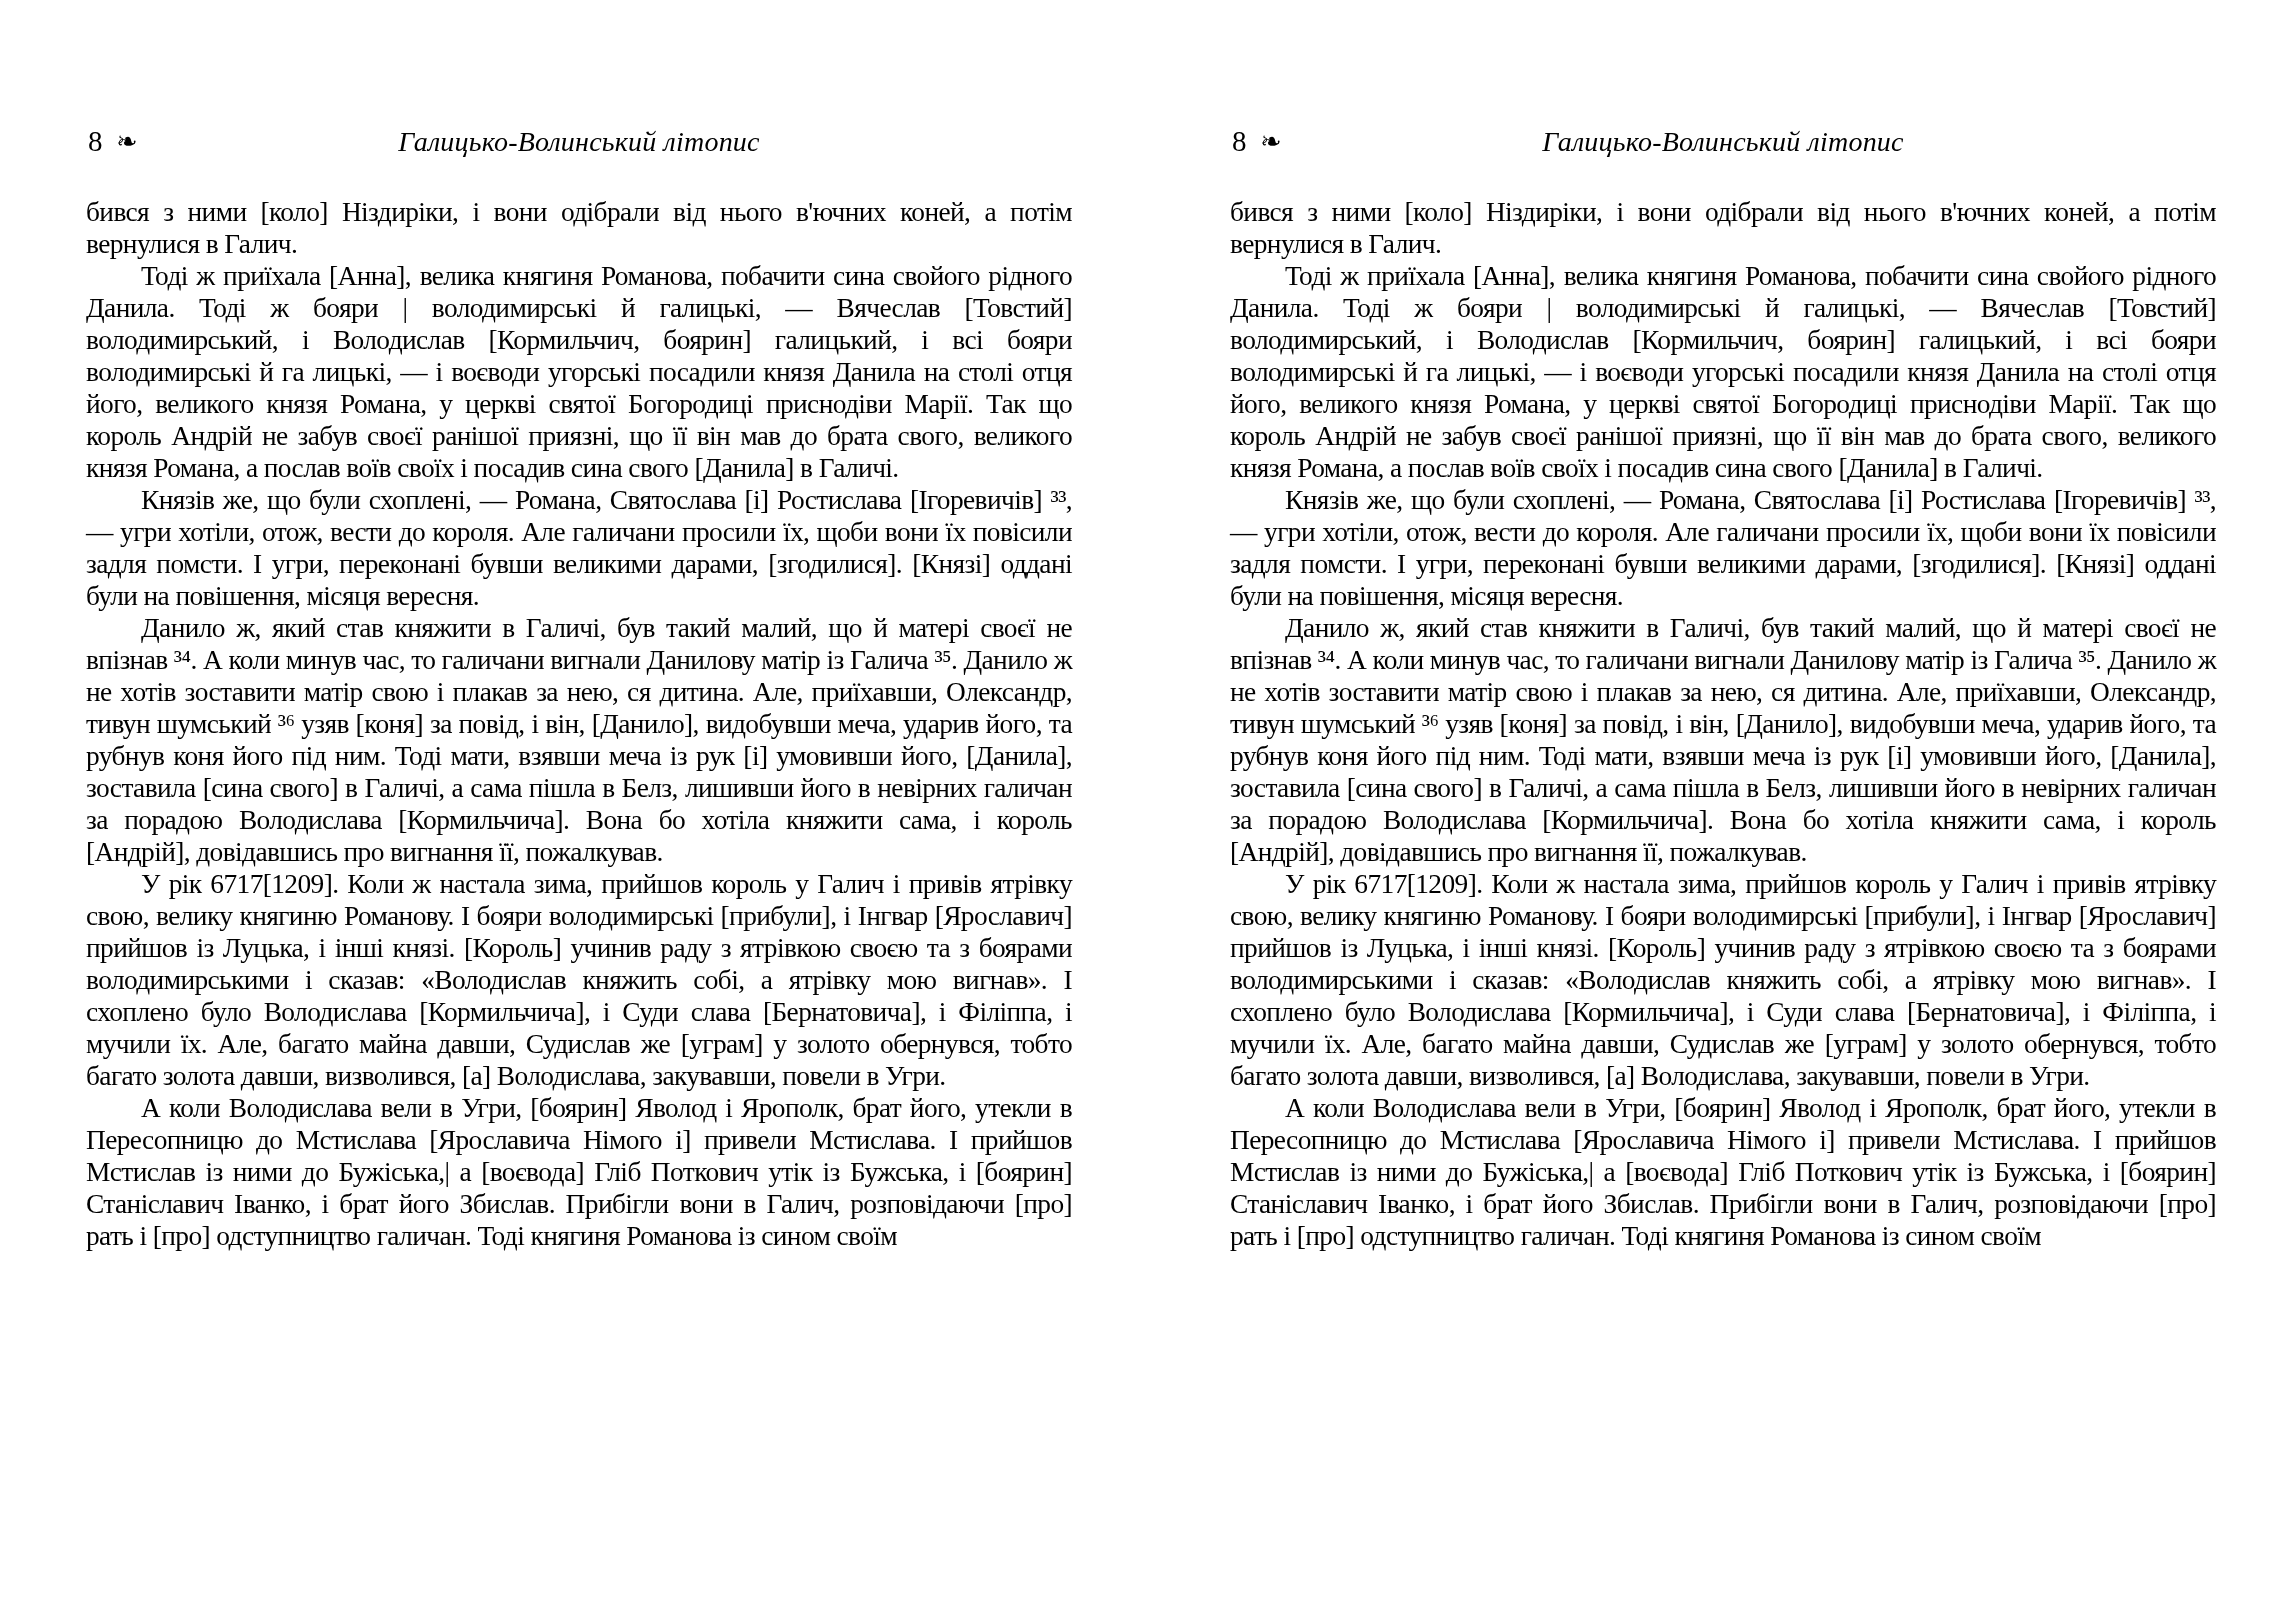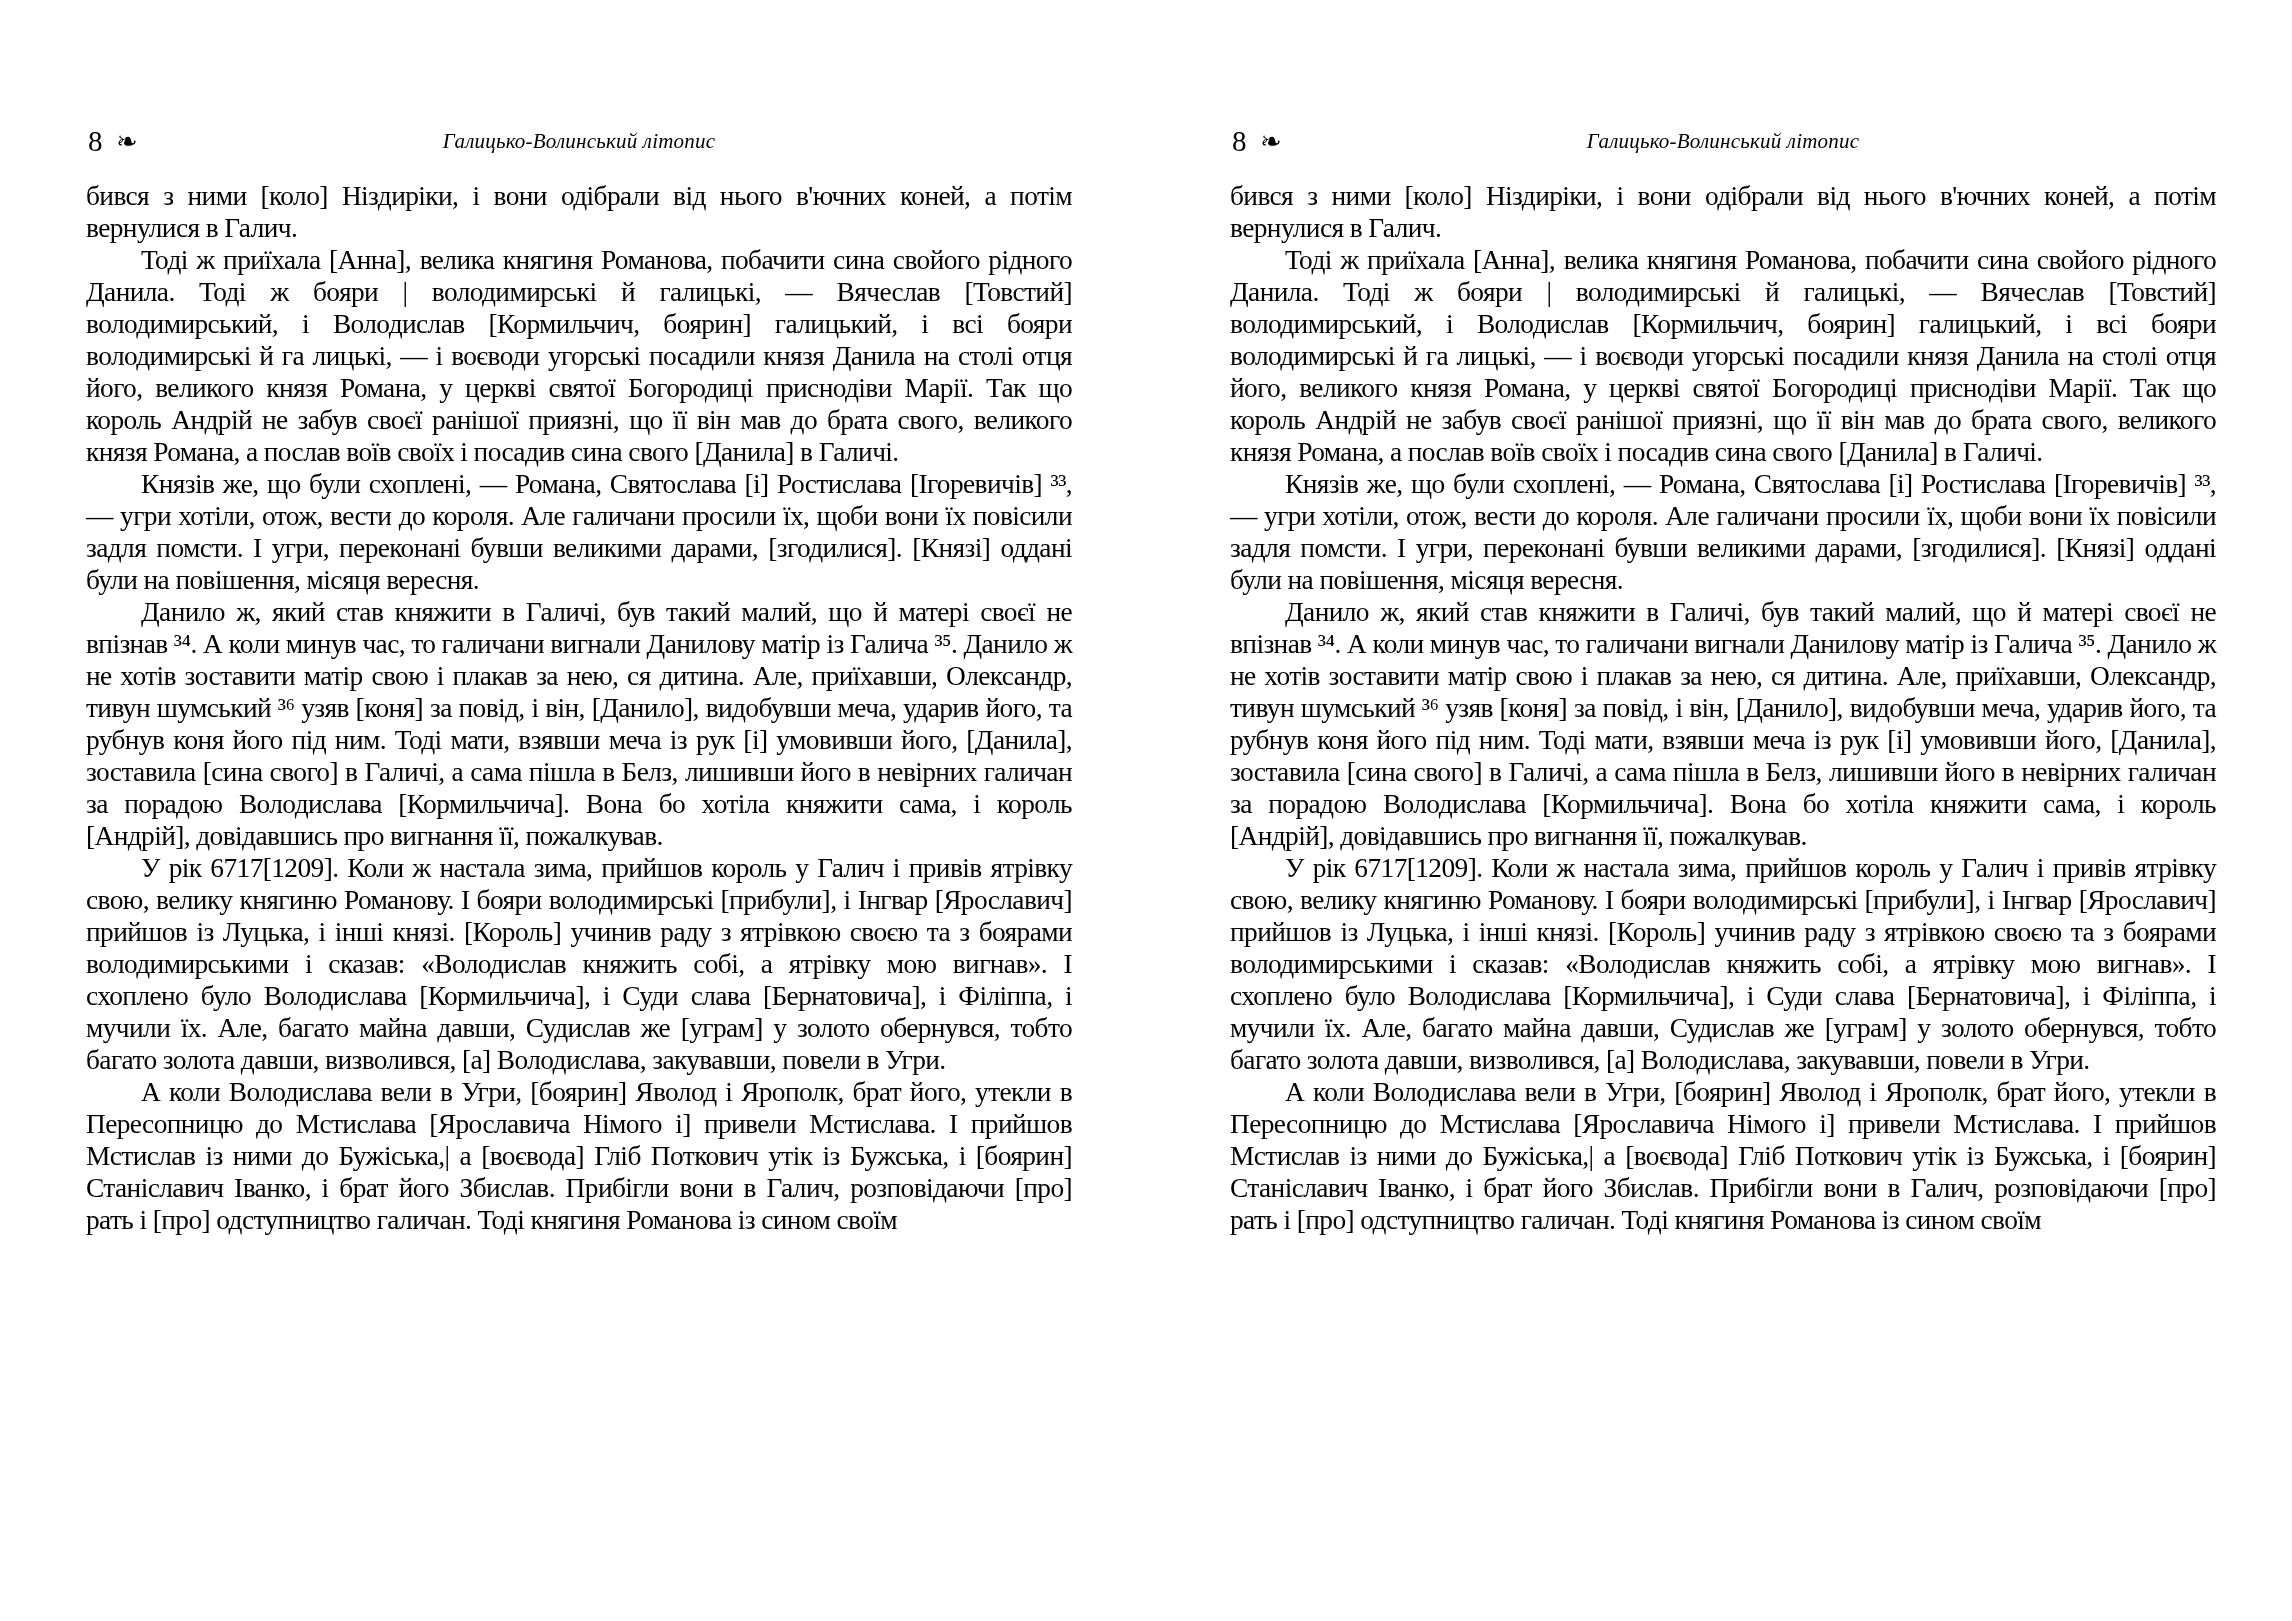--- a/index.html
+++ b/index.html
@@ -50,27 +50,27 @@
     font-size: 25.5px;
     margin-left: 13.7px;
     vertical-align: 1px;
   }
   .running-title {
     position: absolute;
     left: 0;
     width: 100%;
     text-align: center;
     font-style: italic;
-    font-size: 21px;
+    font-size: 28px;
     line-height: 39px;
     letter-spacing: 0.2px;
   }
   .text-body {
     position: absolute;
-    top: 180px;
+    top: 196px;
     left: 0;
     width: 986px;
     font-size: 27.4px;
     line-height: 32px;
     letter-spacing: -0.6px;
     text-align: justify;
   }
   .text-body p {
     margin: 0;
     padding: 0;

